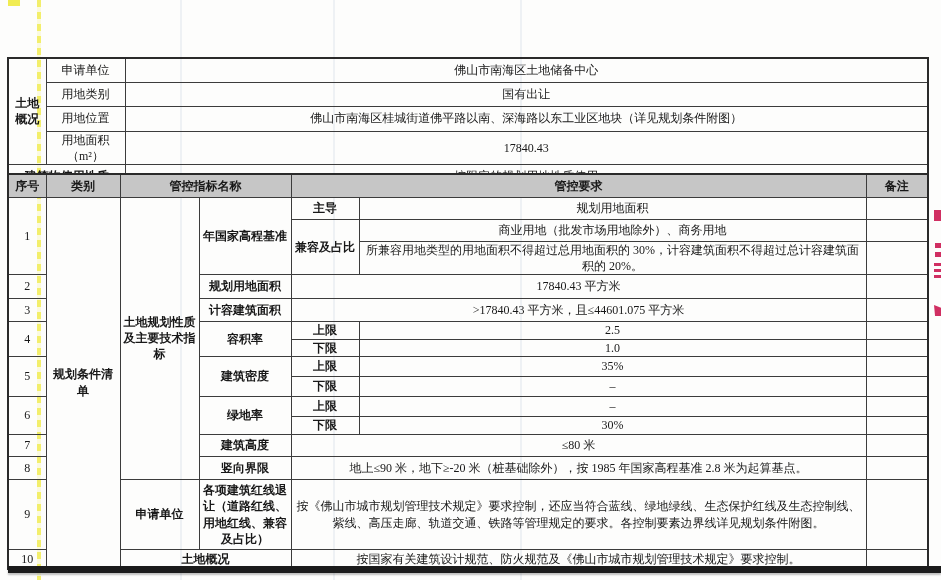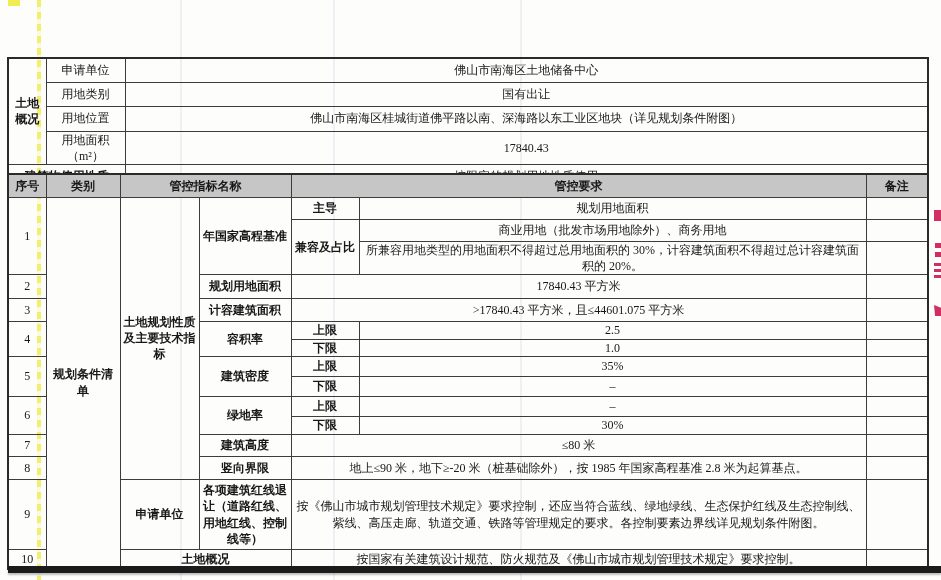--- a/index.html
+++ b/index.html
@@ -185,21 +185,21 @@
     <tr style="height:23px">
       <td>8</td>
       <td class="b">竖向界限</td>
       <td colspan="2">地上≤90 米，地下≥-20 米（桩基础除外），按 1985 年国家高程基准 2.8 米为起算基点。</td>
       <td></td>
     </tr>
 
     <tr style="height:70px">
       <td>9</td>
       <td class="b">申请单位</td>
-      <td class="b wrap2">各项建筑红线退让（道路红线、用地红线、控制线等）</td>
+      <td class="b wrap2">各项建筑红线退让（道路红线、用地红线、兼容及占比）</td>
       <td colspan="2" class="left tall">按《佛山市城市规划管理技术规定》要求控制，还应当符合蓝线、绿地绿线、生态保护红线及生态控制线、紫线、高压走廊、轨道交通、铁路等管理规定的要求。各控制要素边界线详见规划条件附图。</td>
       <td></td>
     </tr>
 
     <tr style="height:19px">
       <td>10</td>
       <td colspan="2" class="b">土地概况</td>
       <td colspan="2">按国家有关建筑设计规范、防火规范及《佛山市城市规划管理技术规定》要求控制。</td>
       <td></td>
     </tr>

